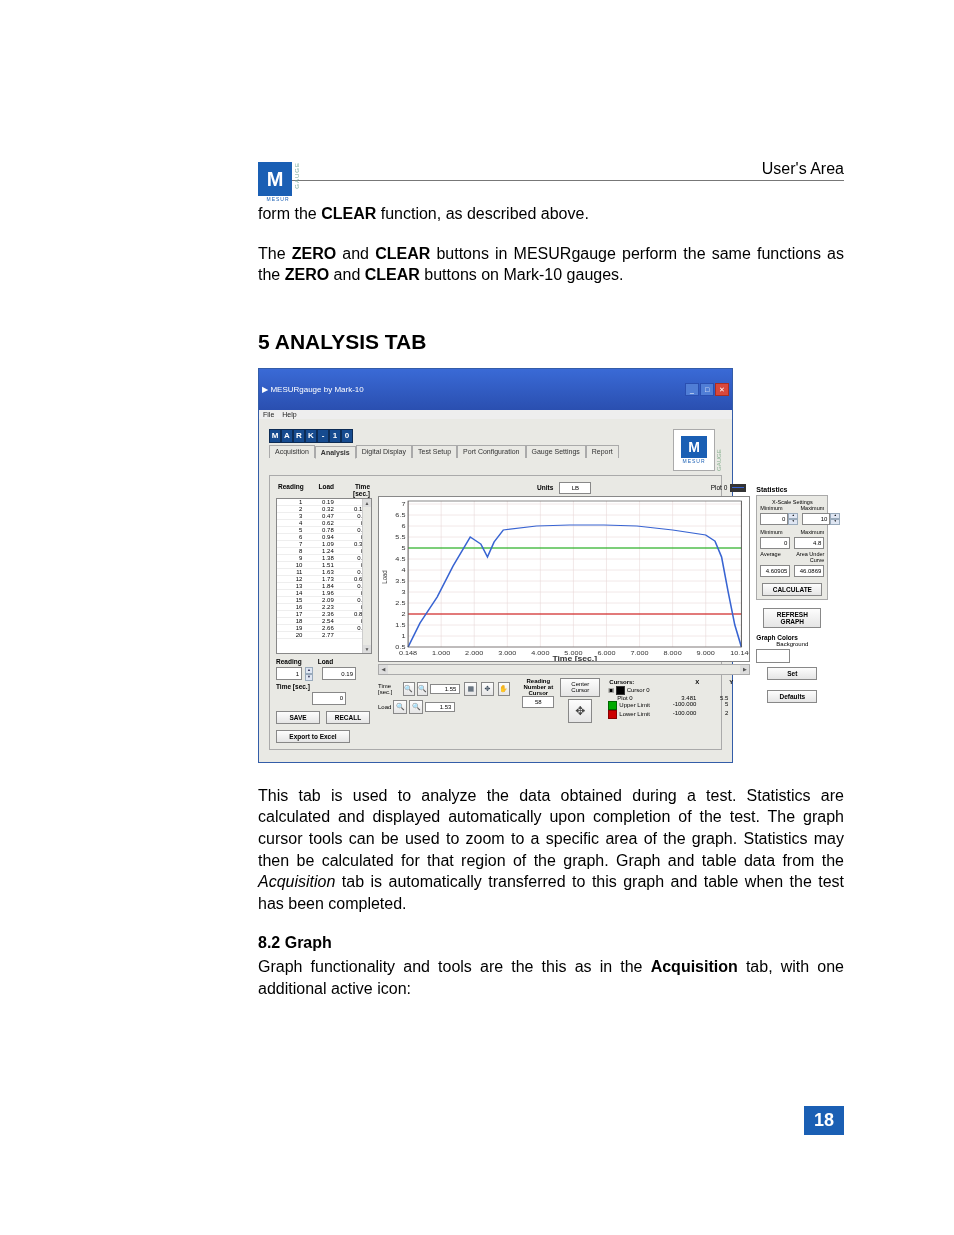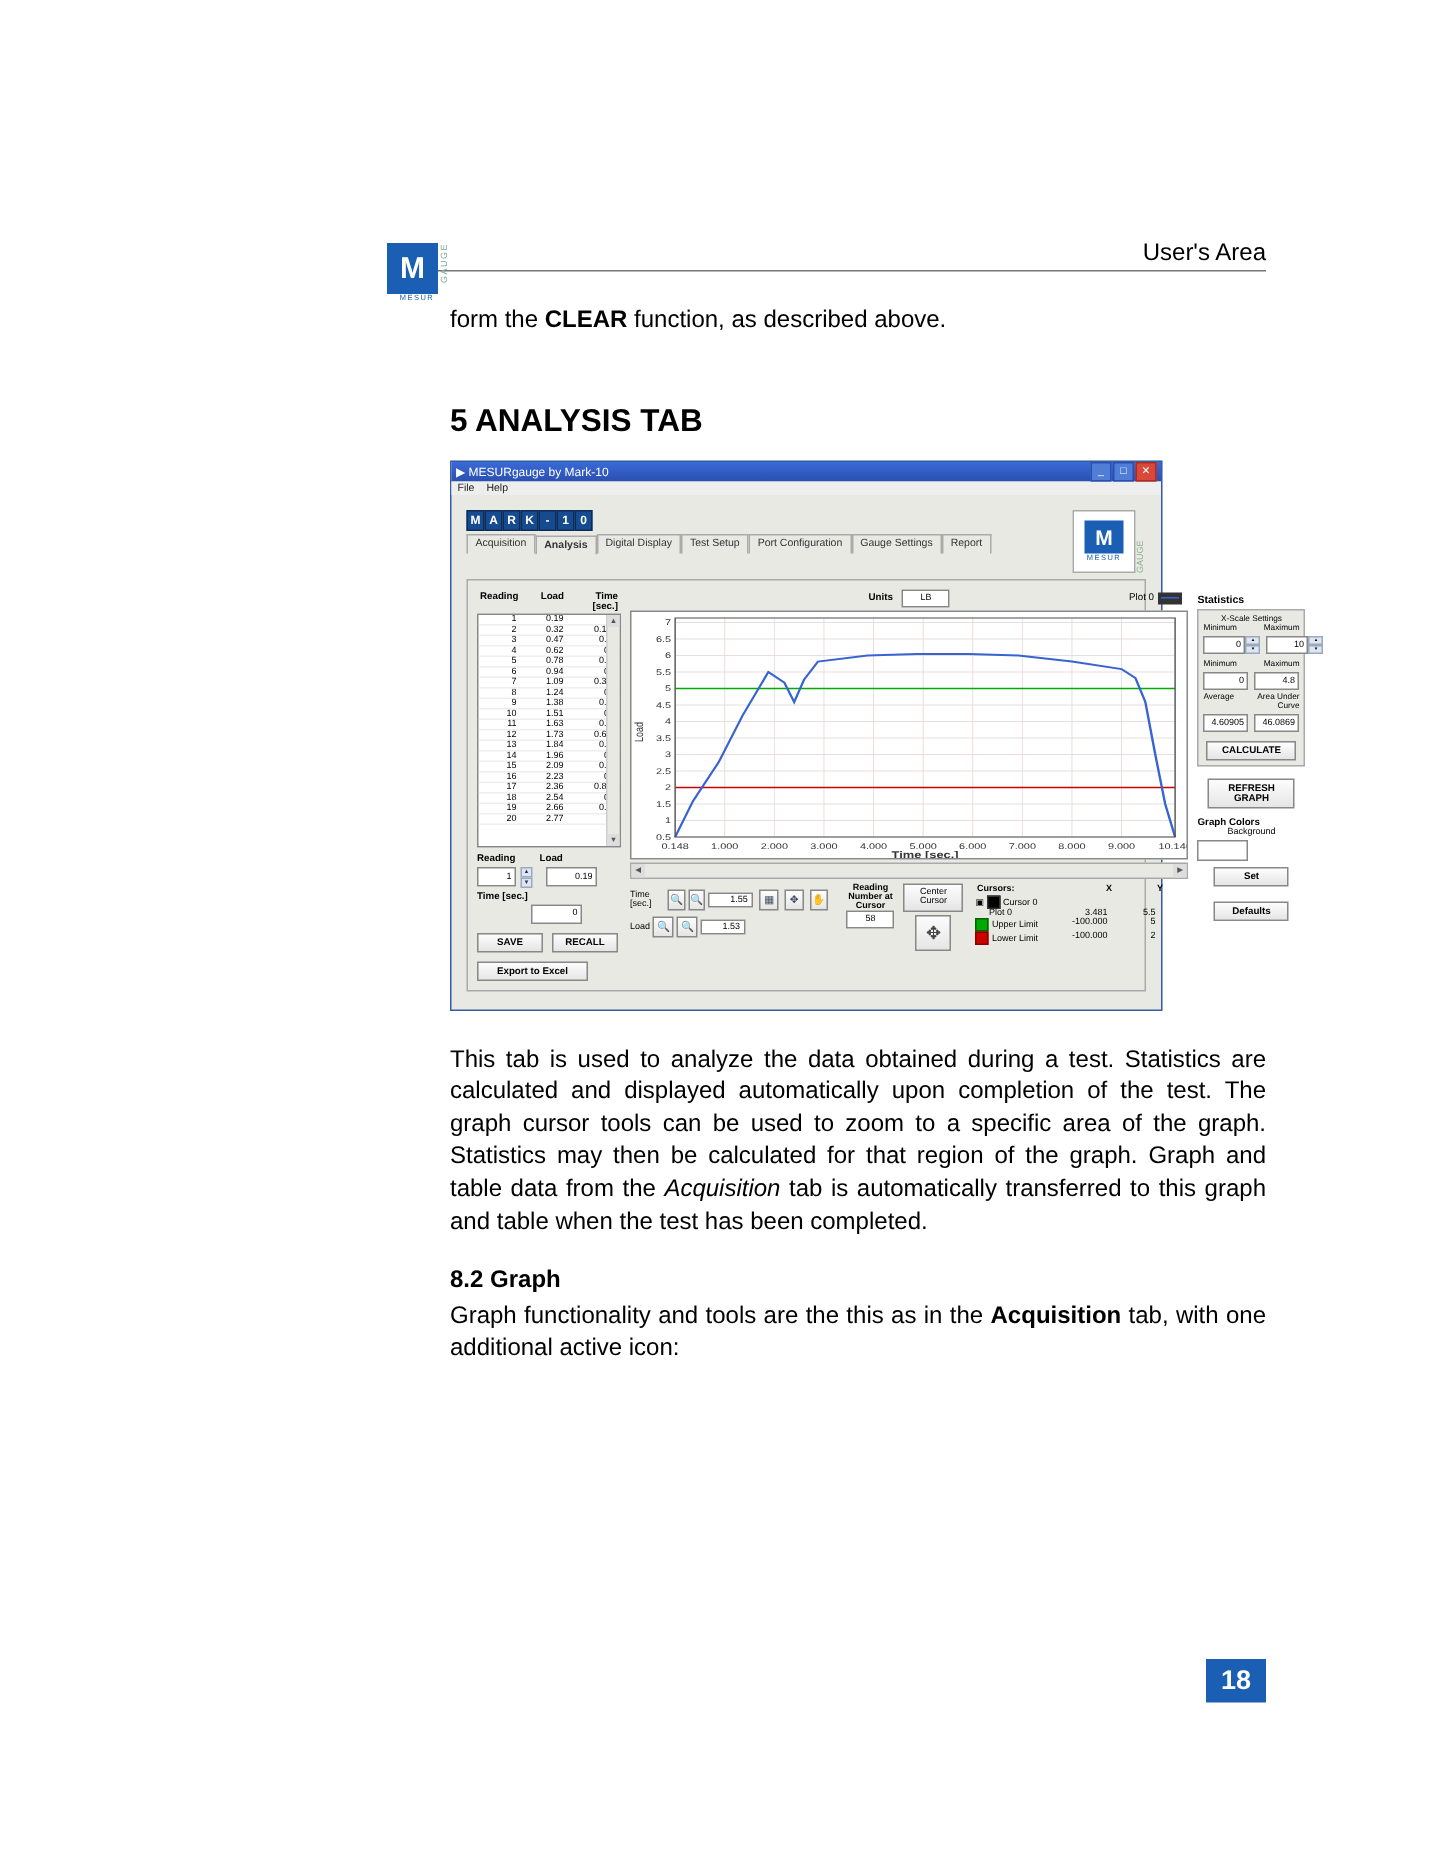--- a/index.html
+++ b/index.html
@@ -52,21 +52,20 @@
     position: absolute;
     left: 36px; top: 0;
     writing-mode: vertical-rl;
     transform: rotate(180deg);
     font-size: 6px;
     color: #7a9;
     letter-spacing: 1px;
   }
   .body-content {
     margin-top: 22px;
-    margin-left: 42px;
   }
   p.body {
     font-size: 16px;
     line-height: 1.35;
     margin: 0 0 18px 0;
     text-align: justify;
   }
   p.body b { font-weight: bold; }
   h2.section-title {
     font-size: 21px;
@@ -82,21 +81,21 @@
     font-family: Tahoma, Arial, sans-serif;
     font-size: 8px;
     background: #e9e9e4;
   }
   .titlebar {
     background: linear-gradient(#3a6ad6, #2a4fb0);
     color: #fff;
     display: flex;
     align-items: center;
     justify-content: space-between;
-    padding: 0 3px;
+    padding: 14px 3px;
     font-size: 8px;
   }
   .titlebar .wbtns { display: flex; gap: 1px; }
   .wbtn {
     width: 12px; height: 11px;
     background: #507ed6;
     border: 1px solid #2a4fb0;
     color: #fff;
     font-size: 7px;
     display: flex; align-items: center; justify-content: center;
@@ -289,20 +288,23 @@
   </div>
 
   <div class="header-line">
     <span class="header-text">User's Area</span>
   </div>
 
   <div class="body-content">
     <p class="body">
       <span>form the </span><b>CLEAR</b><span> function, as described above.</span>
     </p>
+    <p class="body">
+      <span>The </span><b>ZERO</b><span> and </span><b>CLEAR</b><span> buttons in MESURgauge perform the same functions as the </span><b>ZERO</b><span> and </span><b>CLEAR</b><span> buttons on Mark-10 gauges.</span>
+    </p>
 
     <h2 class="section-title">5  ANALYSIS TAB</h2>
 
     <div class="screenshot-wrap">
       <div class="win">
         <div class="titlebar">
           <span>▶ <span>MESURgauge by Mark-10</span></span>
           <span class="wbtns">
             <span class="wbtn">_</span>
             <span class="wbtn">□</span>

